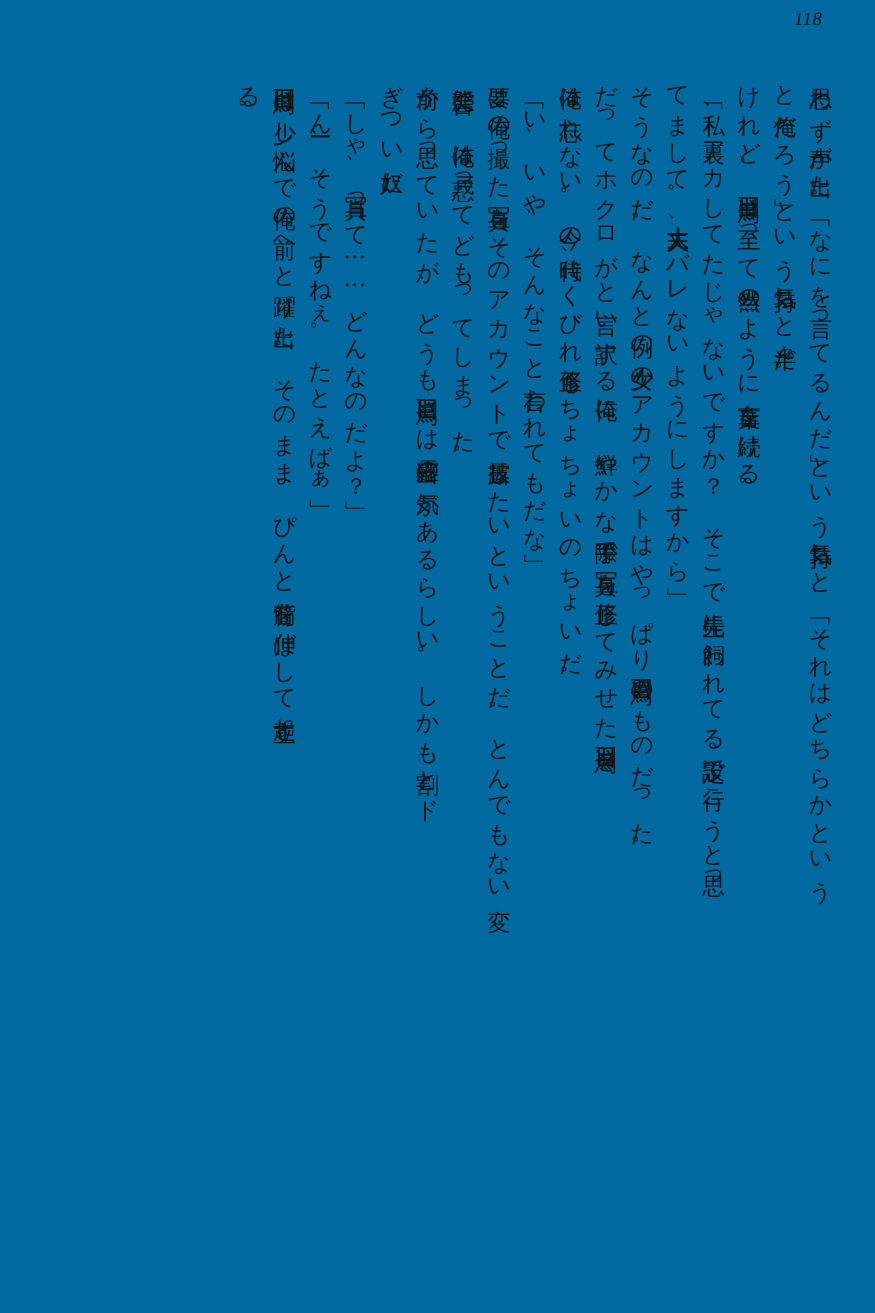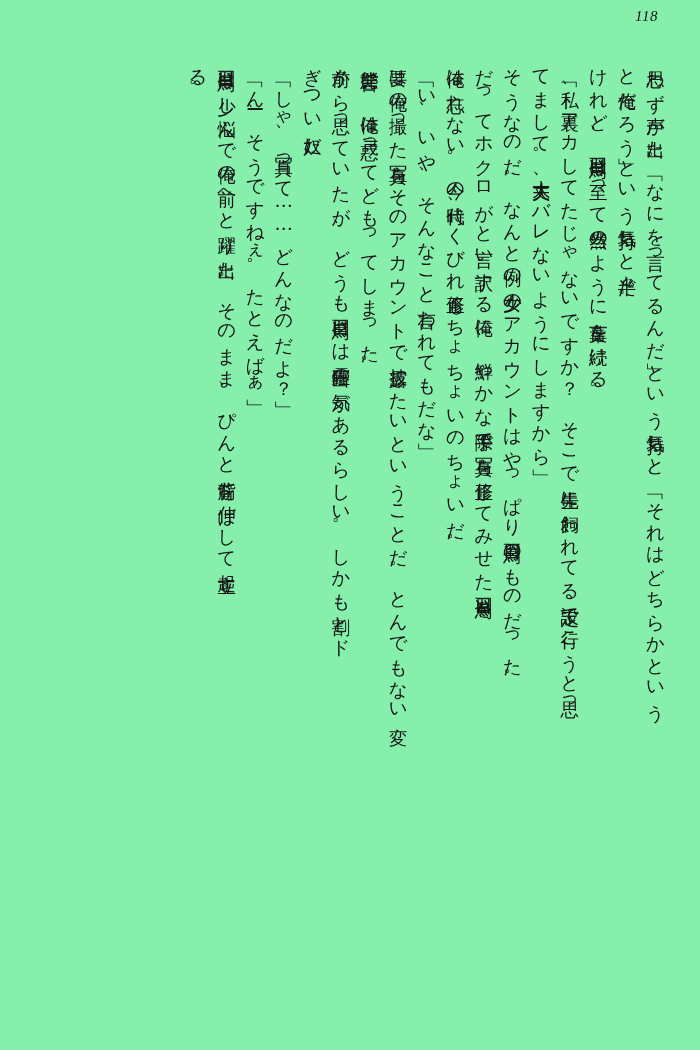--- a/index.html
+++ b/index.html
@@ -4,21 +4,21 @@
 <style>
   html, body {
     margin: 0;
     padding: 0;
     background: #ffffff;
   }
   .page {
     position: relative;
     width: 700px;
     height: 1050px;
-    background: #86efac;
+    background: #0369a1;
     overflow: hidden;
     font-family: "Liberation Serif", "DejaVu Serif", serif;
     color: #111111;
   }
   .page-number {
     position: absolute;
     top: 8px;
     right: 42px;
     font-family: "Liberation Serif", "DejaVu Serif", serif;
     font-style: italic;

